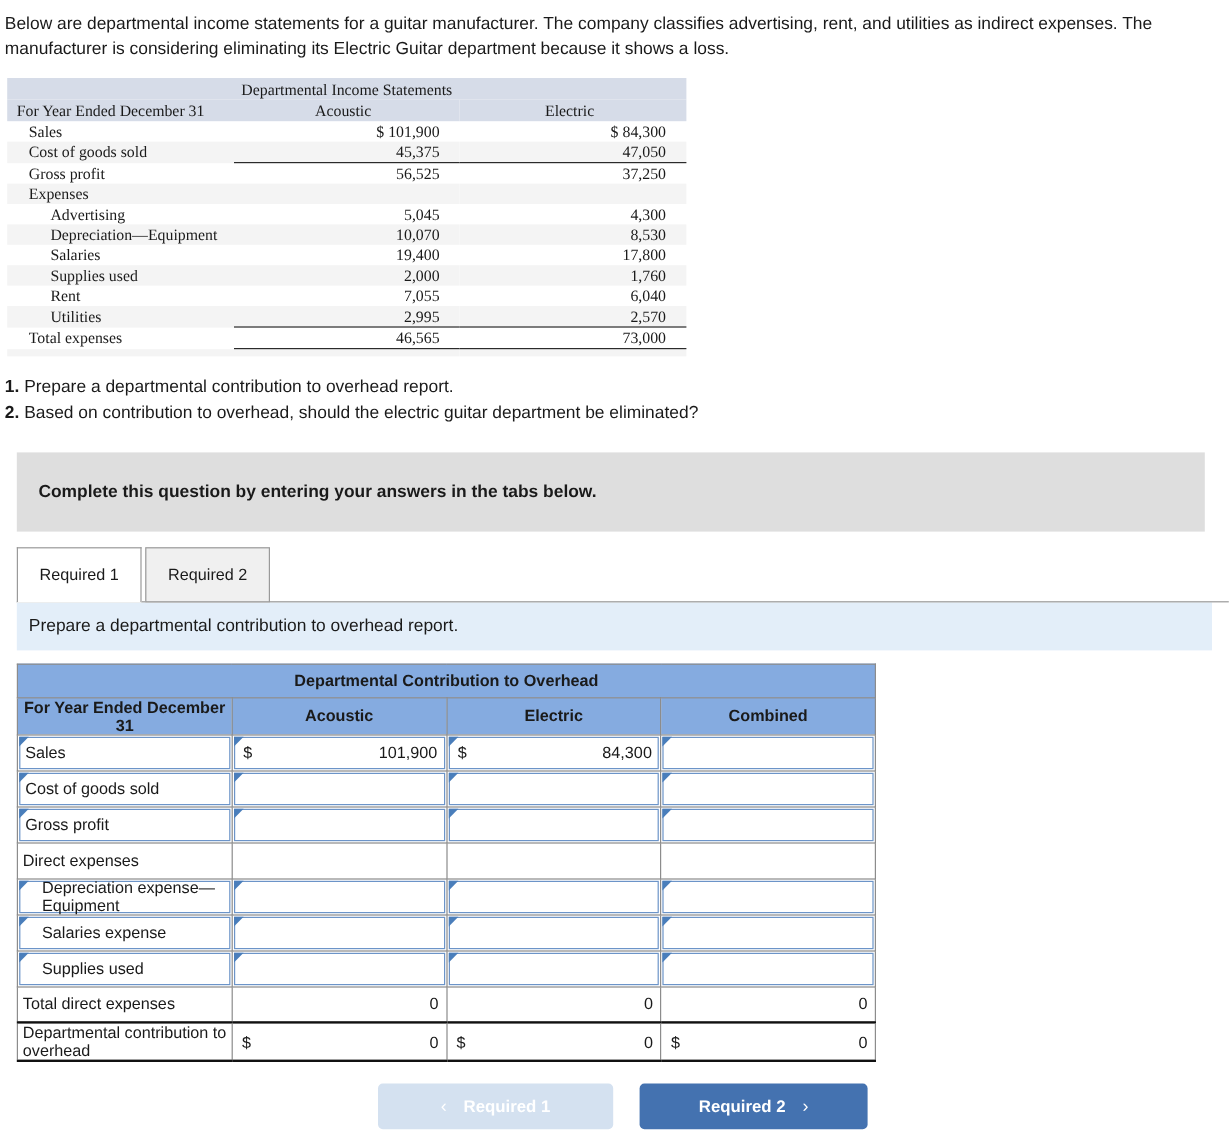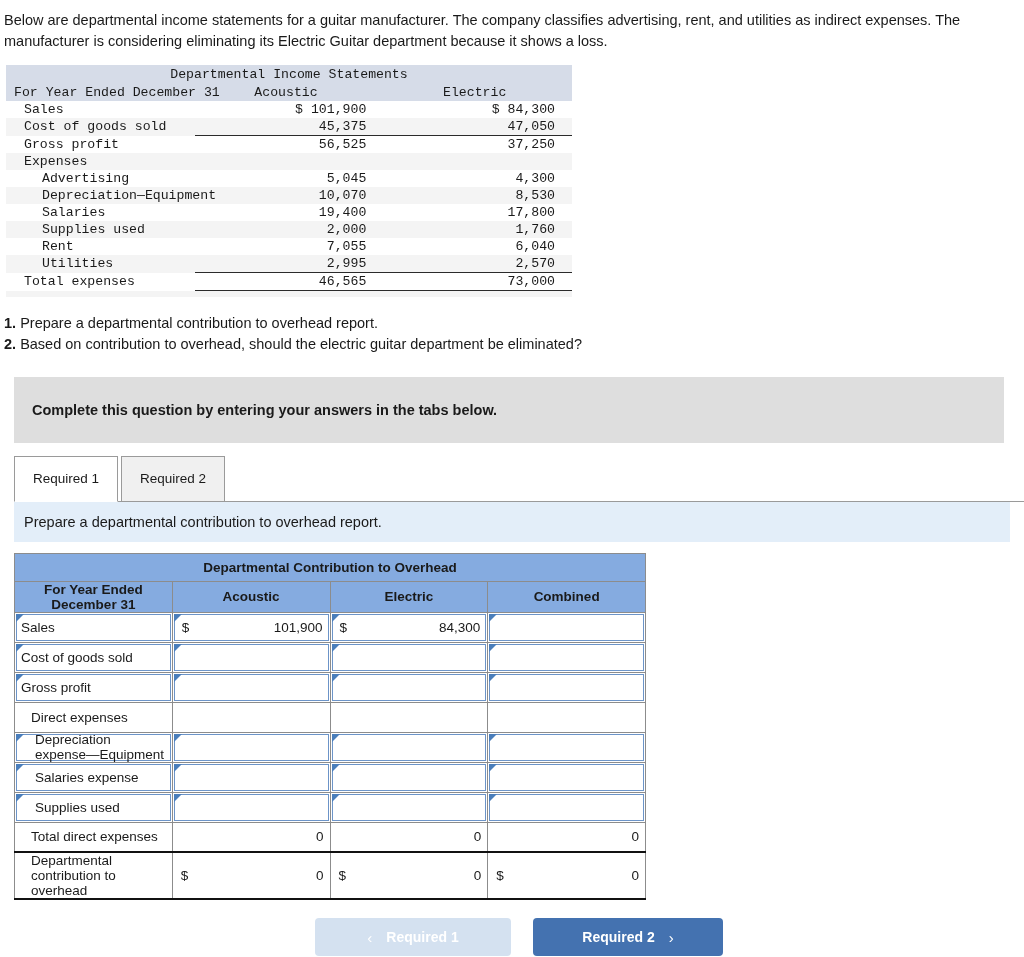--- a/index.html
+++ b/index.html
@@ -18,21 +18,21 @@
     font-size: 14.5px;
     line-height: 21px;
     padding: 10px 10px 0 4px;
     width: 1018px;
   }
 
   
   .is-wrap {
     margin: 13px 0 0 6px;
     width: 566px;
-    font-family: Liberation Mono, monospace;
+    font-family: Liberation Serif, serif;
     font-size: 13.2px;
   }
   table.is { border-collapse: collapse; width: 566px; table-layout: fixed; }
   table.is td { padding: 0; height: 17px; line-height: 17px; vertical-align: middle; white-space: pre; }
   .is .c-lbl { width: 326px; padding-left: 18px; }
   .is .c-num { width: 120px; text-align: right; padding-right: 17px; }
   .is .hdr-title td { background: #d6dce8; text-align: center; font-weight: normal; padding: 0; height: 18px;}
   .is .hdr-cols td { background: #d6dce8; height: 18px; }
   .is .hdr-cols .c-lbl { padding-left: 8px; text-align: left; }
   .is .hdr-cols .c-num { text-align: center; padding-right: 6px; }
@@ -96,40 +96,40 @@
     display: flex;
     align-items: center;
     padding-left: 10px;
     font-size: 14.5px;
   }
 
   
   .grid-wrap { margin: 11px 0 0 14px; }
   table.grid {
     border-collapse: collapse;
-    width: 632px;
+    width: 716px;
     table-layout: fixed;
     font-size: 13.5px;
   }
   table.grid td { border: 1px solid #8c8c8c; padding: 0; height: 30px; }
   .grid .col-lbl { width: 289px; }
   .grid .col-num { width: 114.3px; }
   .grid .title-row td {
     background: #85abe0;
     text-align: center;
     font-weight: bold;
     height: 28px;
   }
   .grid .head-row td {
     background: #85abe0;
     text-align: center;
     font-weight: bold;
     height: 30px;
   }
-  .grid .lbl { padding-left: 16px; }
+  .grid .lbl { padding-left: 4px; }
 
   
   .cellbox {
     position: relative;
     border: 1.6px solid #6c94c8;
     height: 27px;
     margin: 1px;
     background: #ffffff;
     display: flex;
     align-items: center;

